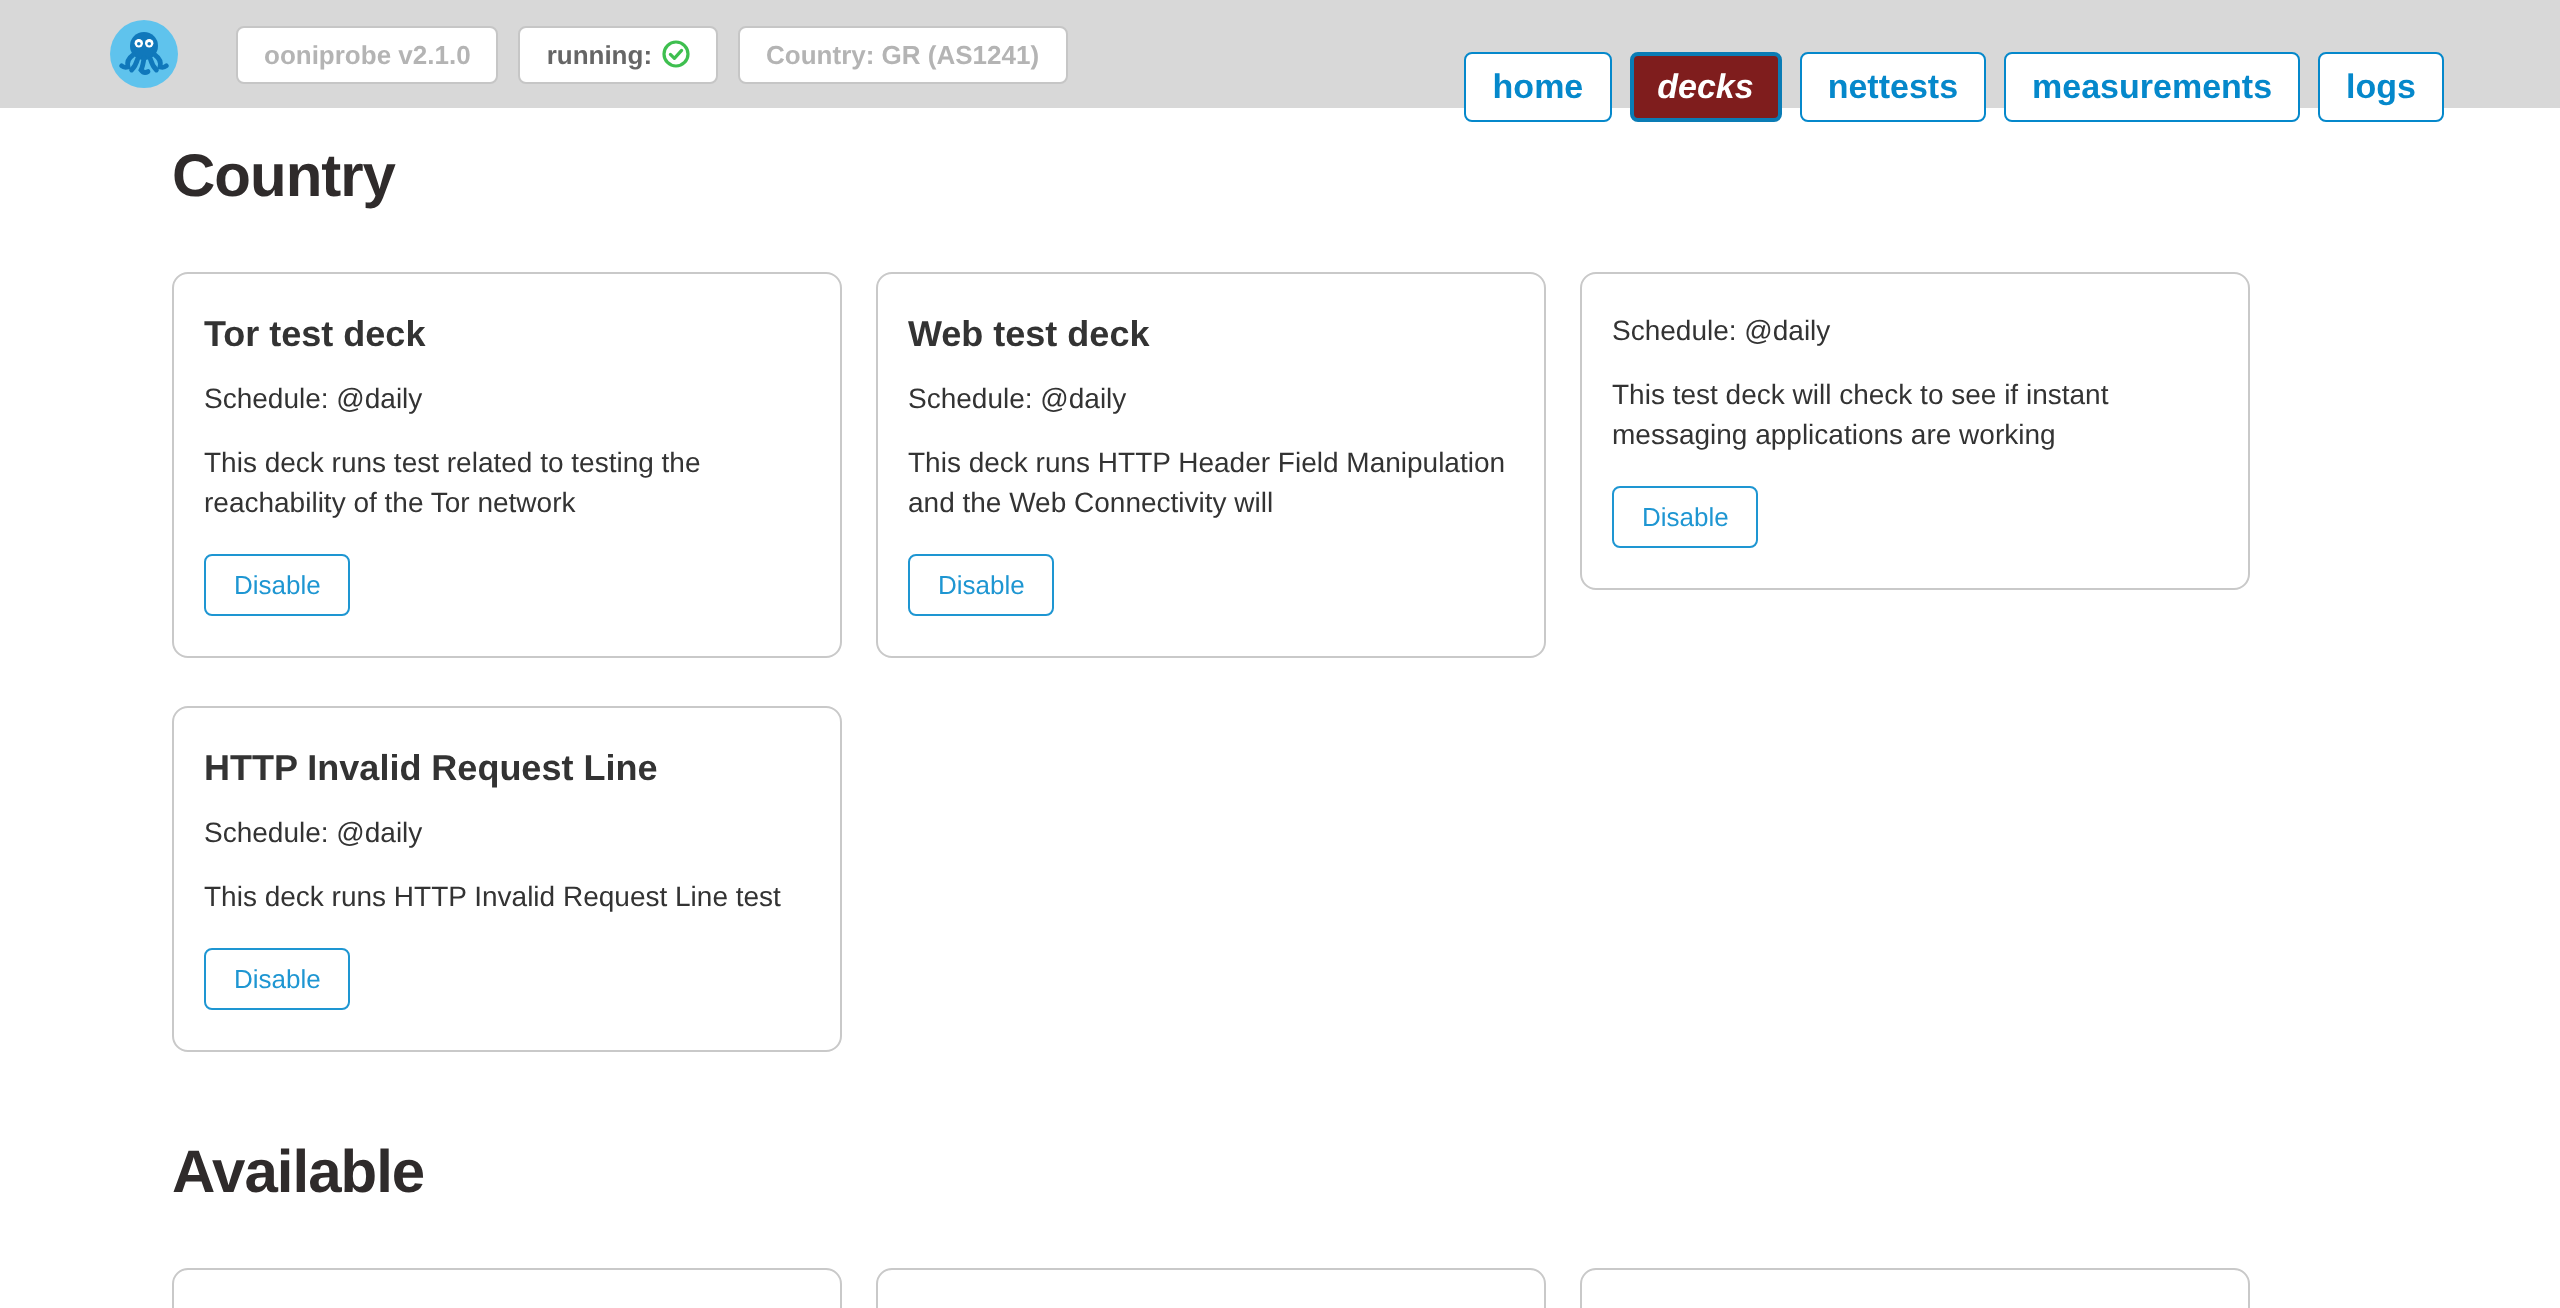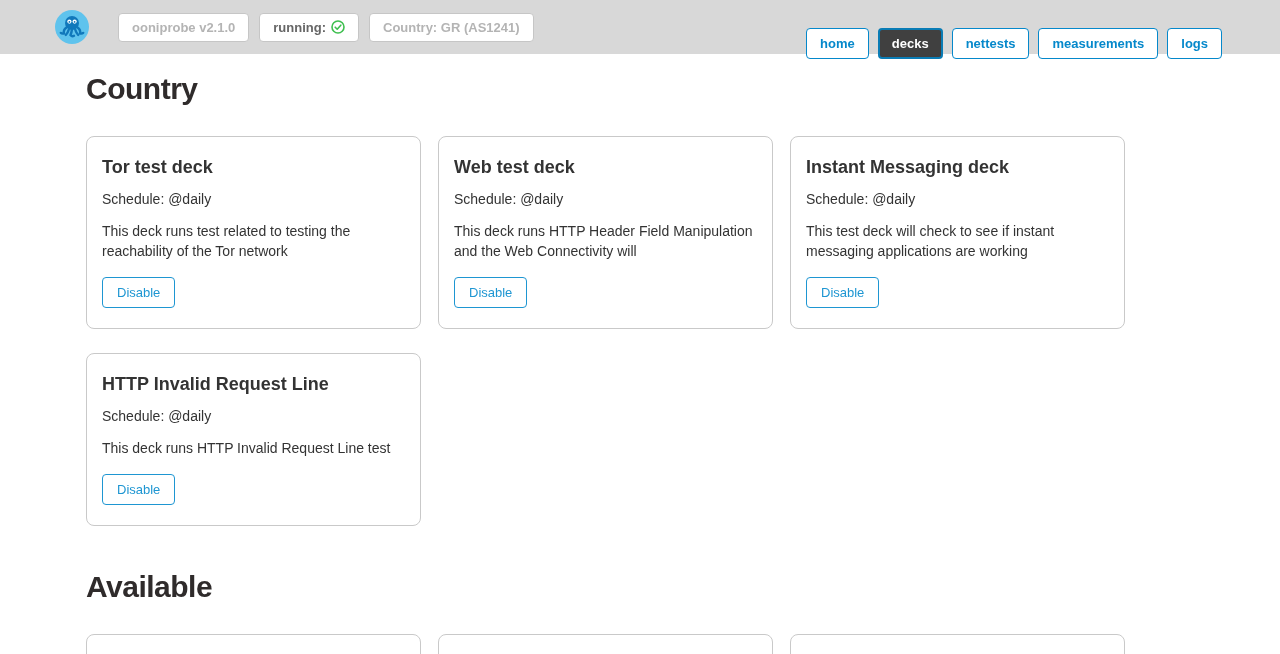--- a/index.html
+++ b/index.html
@@ -32,32 +32,33 @@
   .badge.running { color: #666666; }
   .check-icon { width: 14px; height: 14px; display: inline-block; }
 
   .nav { margin-left: auto; display: flex; align-items: center; gap: 9px; }
   .nav-btn {
     background: #ffffff;
     border: 1px solid #0588cb;
     border-radius: 4px;
     color: #0588cb;
     font-family: "Liberation Sans", sans-serif;
-    font-size: 13px;
+    font-size: 17px;
     font-weight: bold;
     padding: 8px 13px;
     cursor: pointer;
     line-height: 1;
     margin-top: 32px;
   }
   .nav-btn.active {
-    background: #404040;
+    background: #7f1d1d;
     color: #ffffff;
     border: 2px solid #0a7cb5;
     padding: 7px 12px;
+    font-style: italic;
   }
 
   
   .main { padding: 18px 140px 0 86px; }
   .section-title {
     font-size: 30px;
     font-weight: bold;
     color: #2f2b2b;
     letter-spacing: -0.5px;
     margin-bottom: 30px;
@@ -157,21 +158,20 @@
     </div>
 
     <div class="card">
       <div class="card-title">Web test deck</div>
       <div class="card-schedule">Schedule: @daily</div>
       <div class="card-desc">This deck runs HTTP Header Field Manipulation and the Web Connectivity will</div>
       <button class="card-action">Disable</button>
     </div>
 
     <div class="card">
-      <div class="card-title">Instant Messaging deck</div>
       <div class="card-schedule">Schedule: @daily</div>
       <div class="card-desc">This test deck will check to see if instant messaging applications are working</div>
       <button class="card-action">Disable</button>
     </div>
 
     <div class="card">
       <div class="card-title">HTTP Invalid Request Line</div>
       <div class="card-schedule">Schedule: @daily</div>
       <div class="card-desc">This deck runs HTTP Invalid Request Line test</div>
       <button class="card-action">Disable</button>

